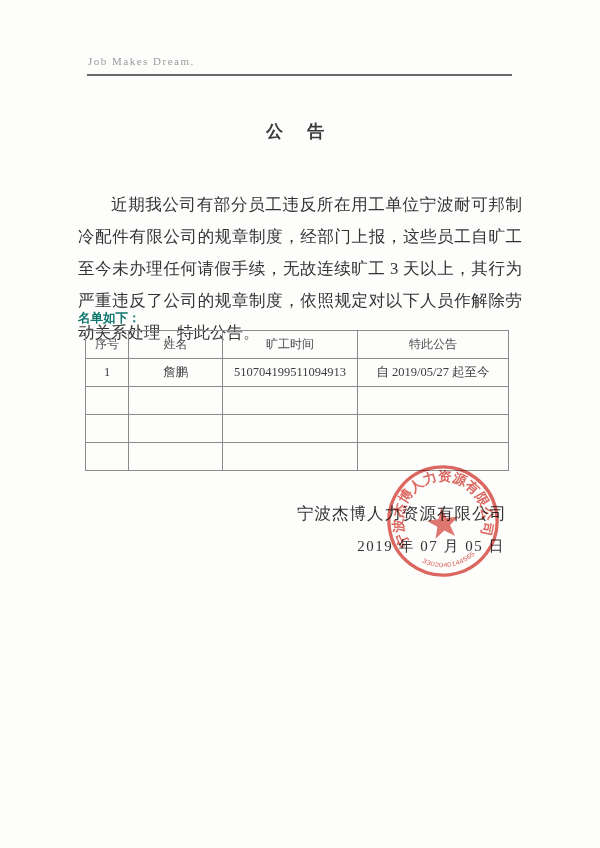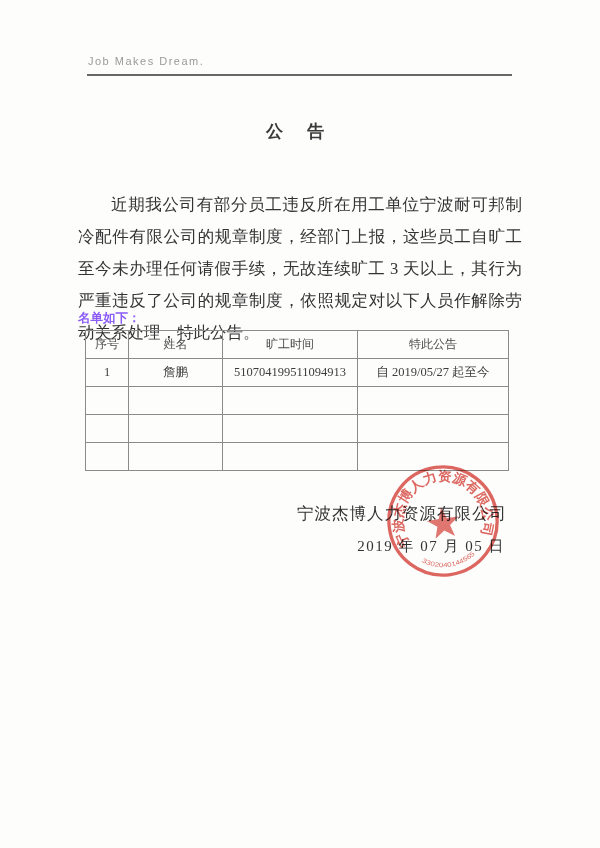--- a/index.html
+++ b/index.html
@@ -9,21 +9,21 @@
     font-family:"Liberation Serif", serif;
     color:#2f2f2f;
     position:relative;
     overflow:hidden;
   }
   .page{position:absolute;inset:0;background:#fdfdfc;}
 
   
   .hdr-slogan{
     position:absolute;left:88px;top:55px;
-    font-family:Liberation Sans, sans-serif;
+    font-family:Liberation Serif, serif;
     font-size:11px;letter-spacing:1.5px;color:#9a9a9a;text-align:right;
   }
   .hdr-docnum{
     position:absolute;right:88px;top:56px;
     font-family:"Liberation Mono", monospace;
     font-size:11px;letter-spacing:.5px;color:#8c8c8c;
   }
   .hdr-rule{
     position:absolute;left:87px;top:74px;width:425px;height:2px;
     background:#4e4e4e;opacity:.85;
@@ -38,21 +38,21 @@
 
   
   .body-par{
     position:absolute;left:78px;top:181px;width:444px;
     font-size:16.5px;line-height:32px;
     text-align:justify;text-indent:2em;color:#333;margin-top:8px;
   }
 
   .list-label{
     position:absolute;left:78px;top:310px;
-    font-size:12.5px;font-weight:bold;color:#8b5cf6;
+    font-size:12.5px;font-weight:bold;color:#0f766e;
   }
 
   
   table.notice{
     position:absolute;left:85px;top:330px;width:423px;
     border-collapse:collapse;table-layout:fixed;
   }
   table.notice th, table.notice td{
     border:1px solid #8b8b8b;
     font-weight:normal;

